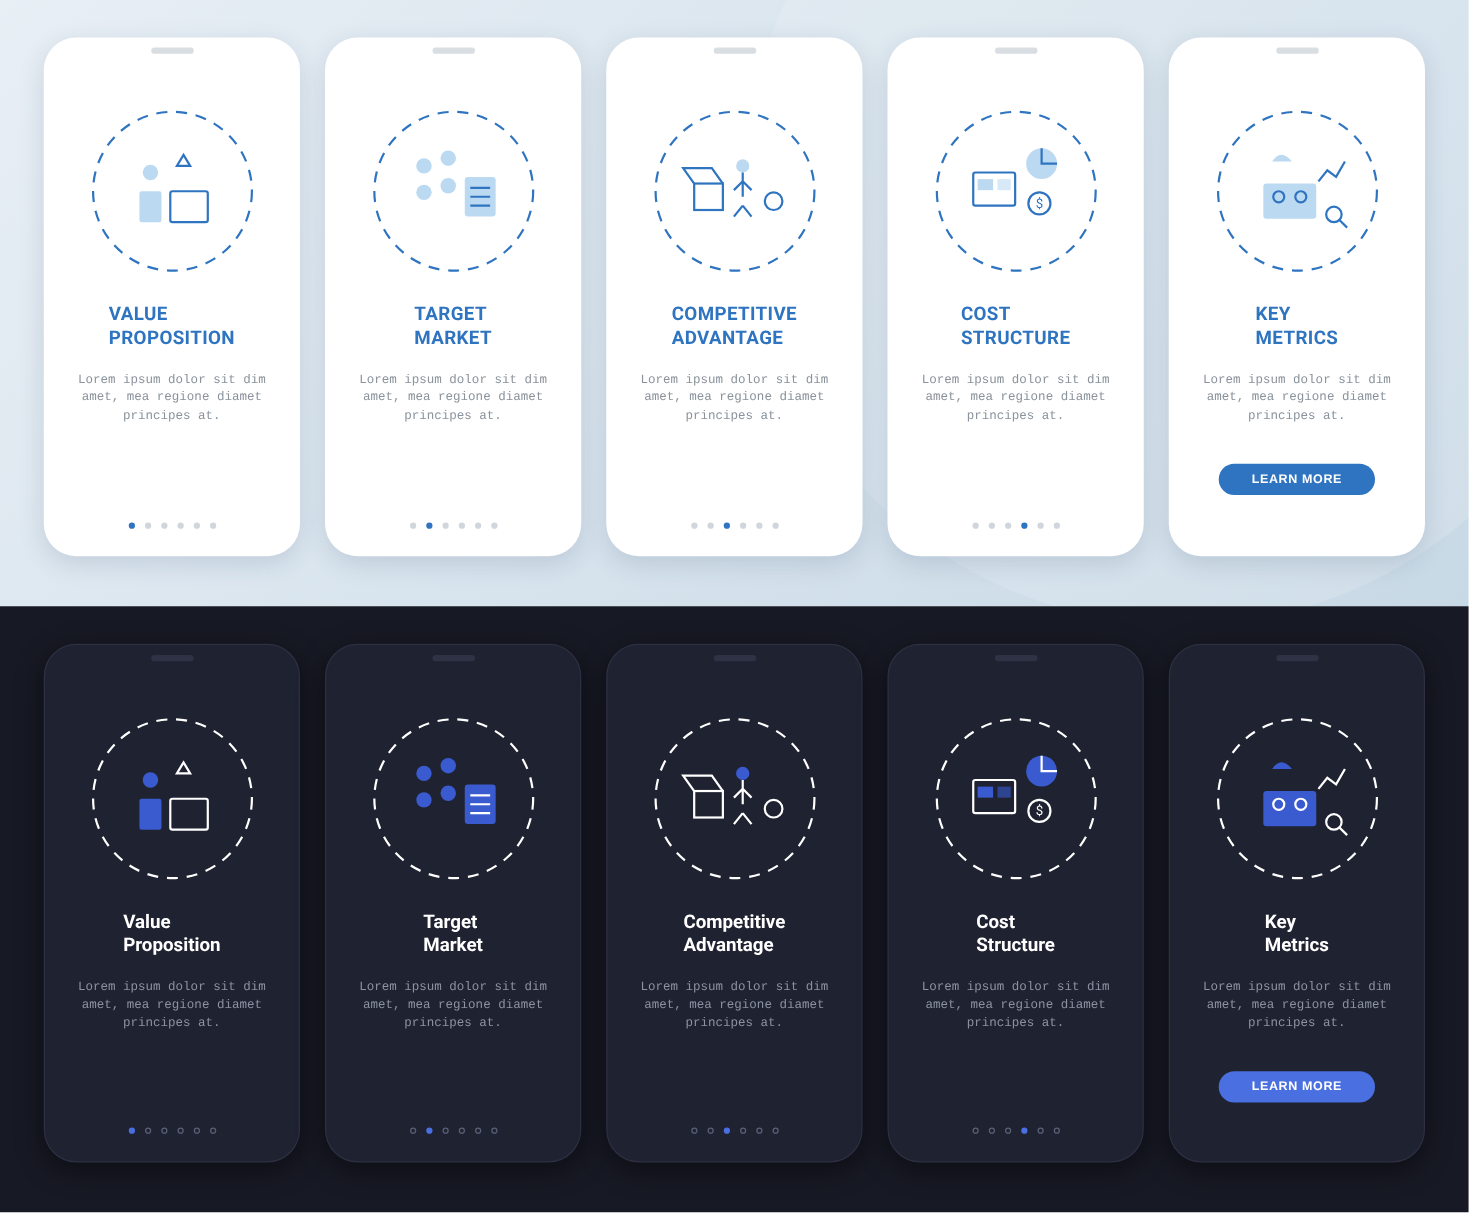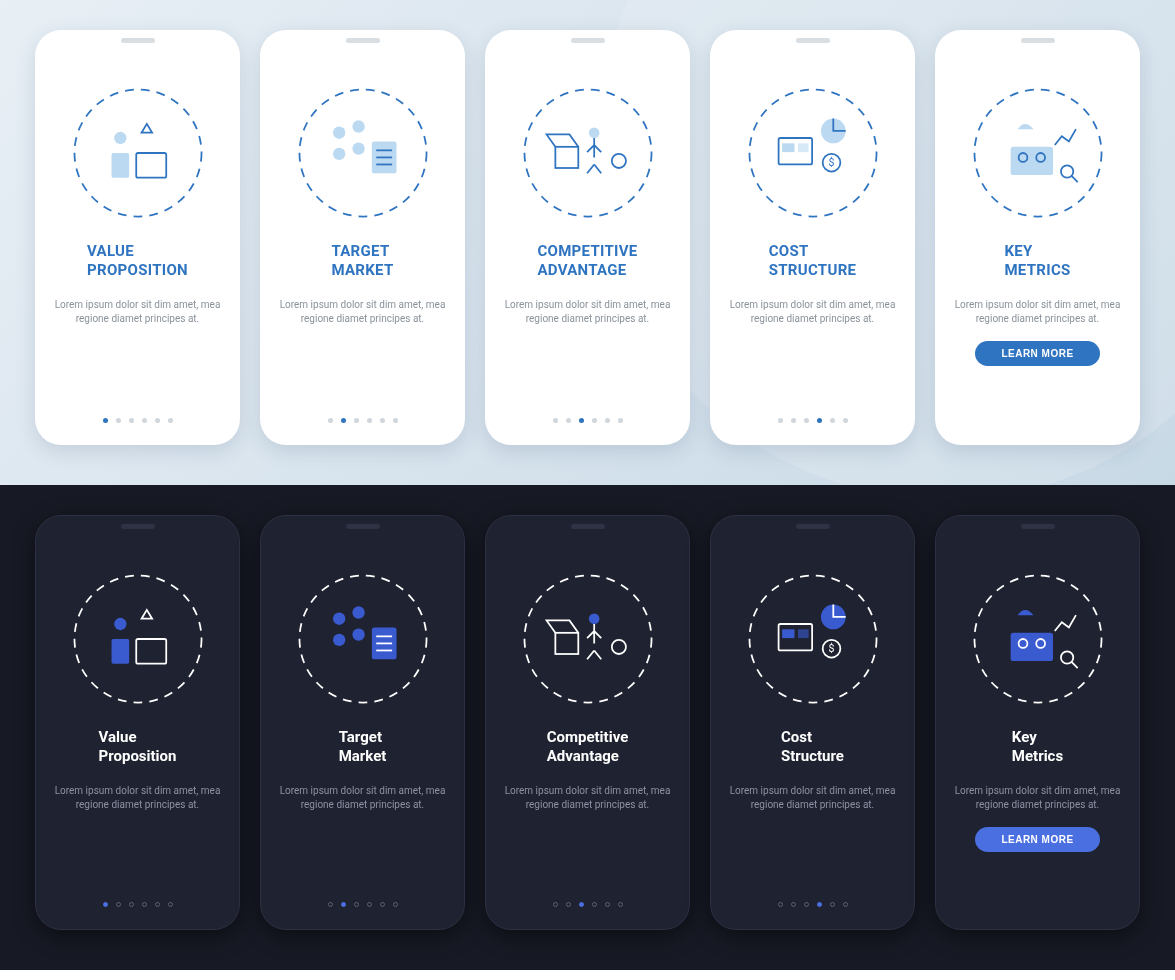--- a/index.html
+++ b/index.html
@@ -18,30 +18,30 @@
   .light .phone { background:#fff; box-shadow:0 6px 20px rgba(40,60,100,0.15); }
   .dark  .phone { background:#1f2230; border:1px solid #2c3042; box-shadow:0 6px 22px rgba(0,0,0,0.45); }
   .notch { position:absolute; top:8px; left:50%; transform:translateX(-50%); width:34px; height:5px; border-radius:3px; }
   .light .notch{ background:#d9dee3; }
   .dark  .notch{ background:#2e3244; }
   .illus { width:150px; height:150px; display:flex; align-items:center; justify-content:center; margin-top:18px; }
   .illus svg { width:100%; height:100%; }
   .title { font-size:15px; font-weight:700; margin-top:14px; line-height:1.25; white-space:pre-line; }
   .light .title { color:#2f74c0; text-transform:uppercase; letter-spacing:0.3px; }
   .dark  .title { color:#ffffff; }
-  .desc { font-size:10px; text-align:center; line-height:1.45; margin-top:18px; padding:0 4px; }
+  .desc { font-size:10px; text-align:center; line-height:1.45; margin-top:18px; padding:0 4px;font-family:Liberation Mono, monospace; }
   .light .desc { color:#8a929b; }
   .dark  .desc { color:#8c92a3; }
   .dots { display:flex; gap:8px; margin-top:auto; }
   .dots span { width:5px; height:5px; border-radius:50%; }
   .light .dots span { background:#d0d6dc; }
   .light .dots span.active { background:#2f74c0; }
   .dark  .dots span { border:1px solid #5a6176; background:transparent; }
   .dark  .dots span.active { background:#4a6fe0; border-color:#4a6fe0; }
-  .btn { display:none; margin-top:14px; padding:7px 26px; border-radius:14px; font-size:10px; font-weight:600; letter-spacing:0.5px; color:#fff; border:none; }
+  .btn { display:none; margin-top:30px; padding:7px 26px; border-radius:14px; font-size:10px; font-weight:600; letter-spacing:0.5px; color:#fff; border:none; }
   .light .btn { background:#2f74c0; }
   .dark  .btn { background:#4a6fe0; }
   .phone:last-child .btn { display:inline-block; }
   .phone:last-child .dots { display:none; }
 </style>
 </head>
 <body>
 
 <div class="section light">
     <div class="phone">

